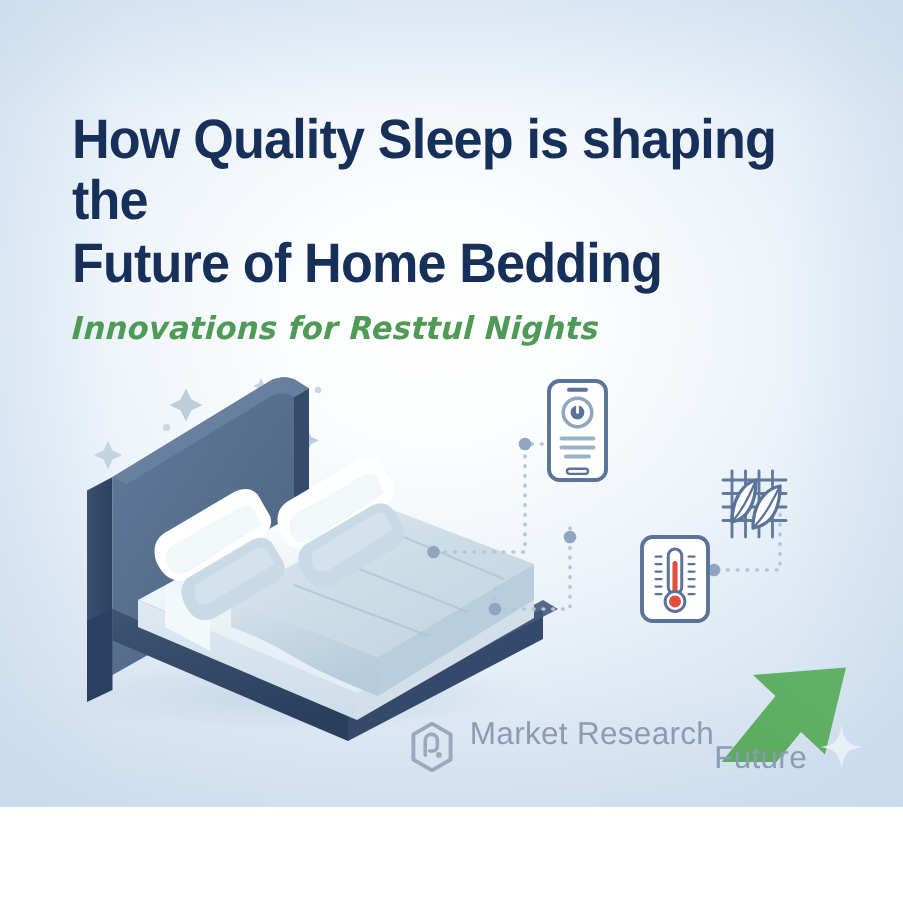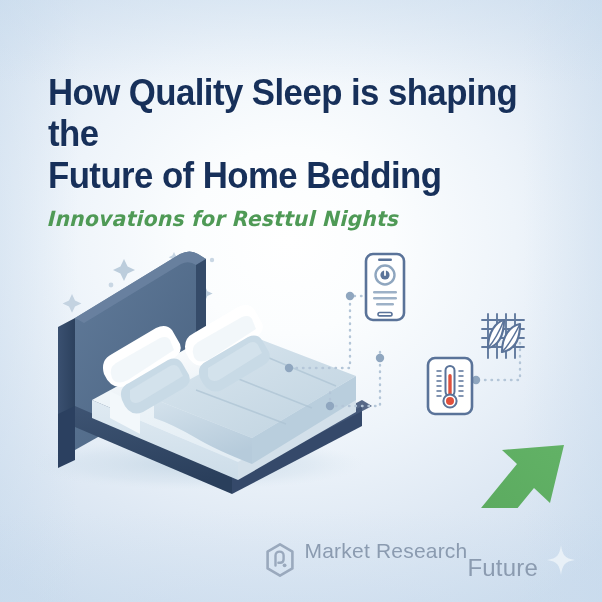--- a/index.html
+++ b/index.html
@@ -9,21 +9,21 @@
     background: #ffffff;
   }
   body {
     font-family: "Liberation Sans", sans-serif;
   }
 
   
   .poster {
     position: relative;
     width: 602px;
-    height: 602px;
+    height: 538px;
     overflow: hidden;
     background:
       radial-gradient(ellipse 78% 70% at 48% 40%,
         #ffffff 0%,
         #fbfdfe 22%,
         #eef4fa 48%,
         #dfe9f4 72%,
         #cfdeee 100%);
     text-decoration: underline;
   }
@@ -102,21 +102,21 @@
     color: #8b9bb0;
     font-family: "Liberation Sans", sans-serif;
     font-weight: normal;
   }
   .logo-line1 {
     font-size: 21px;
     letter-spacing: 0.2px;
     white-space: nowrap;
   }
   .logo-line2 {
-    font-size: 24px;
+    font-size: 21px;
     letter-spacing: 0.2px;
     text-align: right;
     margin-top: 16px;
     padding-right: 2px;
   }
   .logo-spark { display: block; flex: 0 0 auto; margin-left: -4px; }
 </style>
 </head>
 <body>
 

